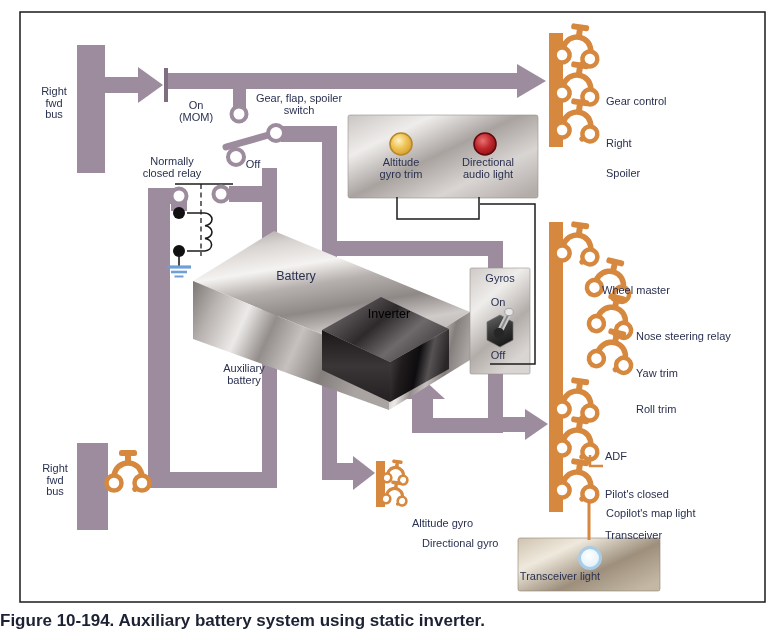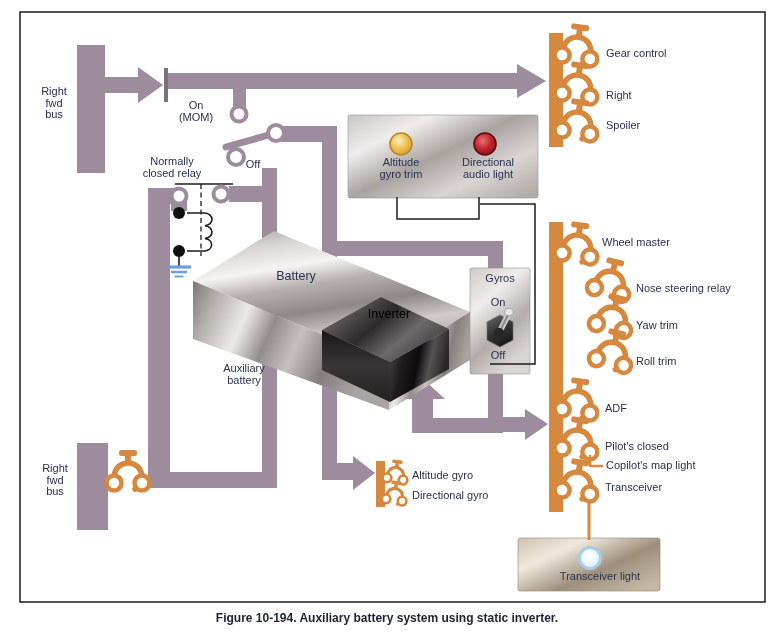--- a/index.html
+++ b/index.html
@@ -2,25 +2,25 @@
 <html style="--wire: #9c8c9d; --org: #d6883e; --text: #2a3150; --ground: #6f9fd8;"><head>
 <meta charset="utf-8">
 <style>
   html,body{margin:0;padding:0;background:#fff;}
   #stage{position:relative;width:774px;height:638px;background:#fff;overflow:hidden;
          font-family:"Liberation Sans",sans-serif;}
   #art{position:absolute;left:0;top:0;}
   .lbl{position:absolute;font-size:11px;line-height:11.5px;color:var(--text);
        white-space:pre-line;z-index:5;}
   .c{transform:translateX(-50%);text-align:center;}
-  .l{text-align:right;}
+  .l{text-align:right;margin-top:48px;}
   .big{font-size:12.5px;}
   .inv{color:#000000;}
-  .caption{position:absolute;left:0;right:0;top:611px;text-align:center;
-           font-size:12px;font-weight:bold;color:#1c2233;z-index:5;}
+  .caption{position:absolute;left:0;right:0;top:611px;text-align:left;
+           font-size:17px;font-weight:bold;color:#1c2233;z-index:5;}
   .wire-f{fill:var(--wire);}
   .wire-s{stroke:var(--wire);}
   .org-f{fill:var(--org);}
   .org-s{stroke:var(--org);}
   .blk{stroke:#1c1c1c;fill:none;}
   .sw-c{fill:#fff;stroke:var(--wire);stroke-width:4;}
 </style>
 </head>
 <body>
 
@@ -224,48 +224,50 @@
   </g>
 
   <rect x="20" y="12" width="745" height="590" fill="none" stroke="#1a1a1a" stroke-width="1.5"></rect>
 </svg>
 
 <div class="lbl c" style="left:54px;top:86px">Right
 fwd
 bus</div>
 <div class="lbl c" style="left:196px;top:100px">On
 (MOM)</div>
+<div class="lbl c" style="left:299px;top:93px">Gear, flap, spoiler
+switch</div>
 <div class="lbl c" style="left:253px;top:159px">Off</div>
 <div class="lbl c" style="left:172px;top:156px">Normally
 closed relay</div>
 <div class="lbl c big" style="left:296px;top:271px">Battery</div>
 <div class="lbl c big inv" style="left:389px;top:309px">Inverter</div>
 <div class="lbl c" style="left:244px;top:363px">Auxiliary
 battery</div>
 <div class="lbl c" style="left:401px;top:157px">Altitude
 gyro trim</div>
 <div class="lbl c" style="left:488px;top:157px">Directional
 audio light</div>
 <div class="lbl c" style="left:500px;top:273px">Gyros</div>
 <div class="lbl c" style="left:498px;top:297px">On</div>
 <div class="lbl c" style="left:498px;top:350px">Off</div>
 <div class="lbl c" style="left:55px;top:463px">Right
 fwd
 bus</div>
-<div class="lbl c" style="left:600px;top:571px">Transceiver light</div>
+<div class="lbl c" style="left:560px;top:571px">Transceiver light</div>
 
 <div class="lbl l" style="left:606px;top:48px">Gear control</div>
 <div class="lbl l" style="left:606px;top:90px">Right</div>
 <div class="lbl l" style="left:606px;top:120px">Spoiler</div>
 <div class="lbl l" style="left:602px;top:237px">Wheel master</div>
 <div class="lbl l" style="left:636px;top:283px">Nose steering relay</div>
 <div class="lbl l" style="left:636px;top:320px">Yaw trim</div>
 <div class="lbl l" style="left:636px;top:356px">Roll trim</div>
 <div class="lbl l" style="left:605px;top:403px">ADF</div>
 <div class="lbl l" style="left:605px;top:441px">Pilot's closed</div>
 <div class="lbl l" style="left:606px;top:460px">Copilot's map light</div>
 <div class="lbl l" style="left:605px;top:482px">Transceiver</div>
 <div class="lbl l" style="left:412px;top:470px">Altitude gyro</div>
-<div class="lbl l" style="left:412px;top:490px">Directional gyro</div>
+<div class="lbl l" style="left:422px;top:490px">Directional gyro</div>
 
 <div class="caption">Figure 10-194. Auxiliary battery system using static inverter.</div>
 
 </div>
 
 </body></html>

